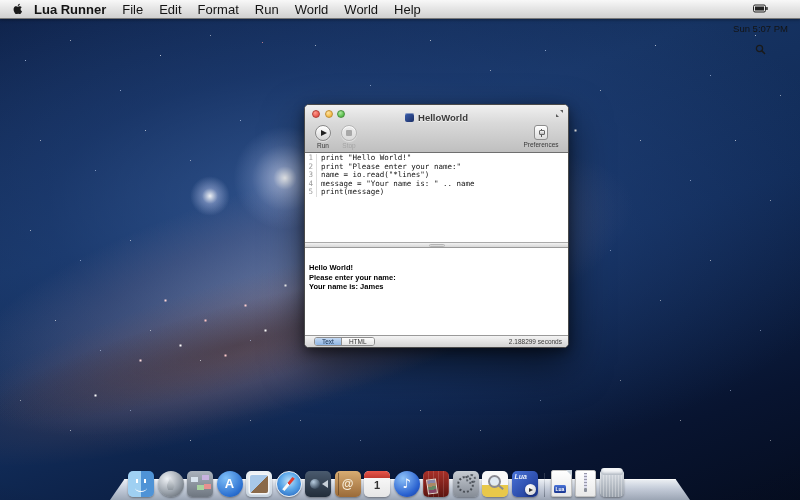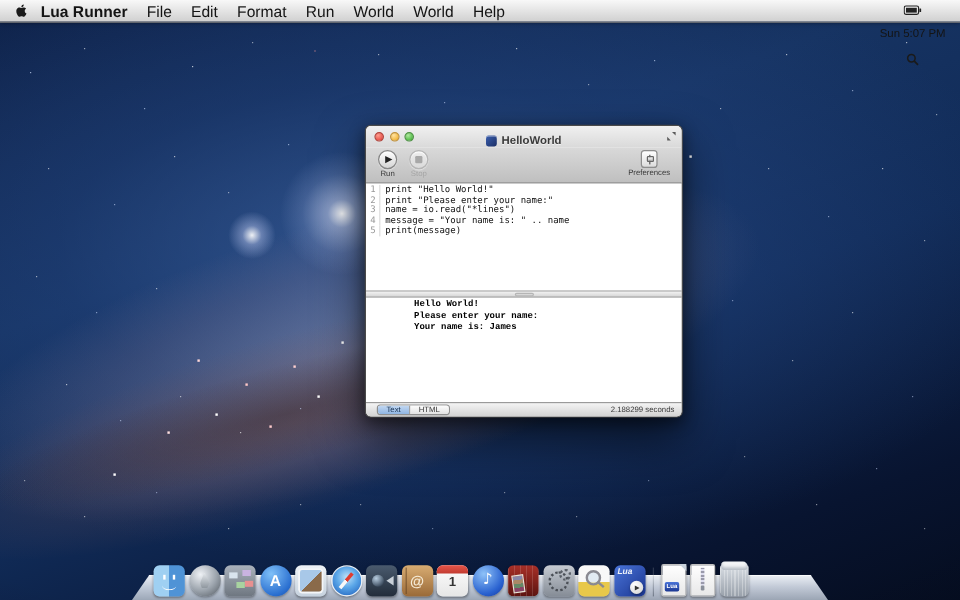--- a/index.html
+++ b/index.html
@@ -103,22 +103,22 @@
   .code-line { display:flex; }
   .ln { width:12px; flex:none; text-align:right; padding-right:3px; color:#9a9a9a;
     border-right:1px solid #ddd; }
   .ct { padding-left:4px; white-space:pre; color:#111; }
 
   .splitter { height:6px; flex:none; position:relative; border-top:1px solid #aaa; border-bottom:1px solid #9a9a9a;
     background:linear-gradient(#f2f2f2,#d7d7d7); }
   .dimple { position:absolute; left:50%; top:1px; width:16px; height:2.5px; margin-left:-8px;
     border-radius:2px; background:linear-gradient(#c6c6c6,#efefef); border:0.5px solid #b5b5b5; }
 
-  .output-pane { flex:1; background:#fff; padding:2px 4px; overflow:hidden;
-    font-family:Liberation Mono, monospace; font-weight:bold; font-size:7.5px; line-height:9.5px; color:#000;margin-left:36px; }
+  .output-pane { flex:1; background:#fff; padding:15px 4px; overflow:hidden;
+    font-family:Liberation Sans, sans-serif; font-weight:bold; font-size:7.5px; line-height:9.5px; color:#000; }
 
   .statusbar { height:12px; flex:none; display:flex; align-items:center; padding:0 6px;
     background:linear-gradient(#f4f4f4,#d2d2d2); border-top:1px solid #9a9a9a; }
   .segmented { display:flex; height:9px; margin-left:3px; border:1px solid #8e8e8e; border-radius:3px;
     overflow:hidden; background:#fff; }
   .seg { font-size:6.5px; line-height:8px; padding:0 7px; color:#333; border-right:1px solid #8e8e8e;
     background:linear-gradient(#fdfdfd,#e2e2e2); }
   .seg:last-child { border-right:none; }
   .seg.selected { background:linear-gradient(#c3d8f2,#8fb5e2); color:#16304f; }
   .elapsed { margin-left:auto; font-size:6.5px; color:#3a3a3a; }

